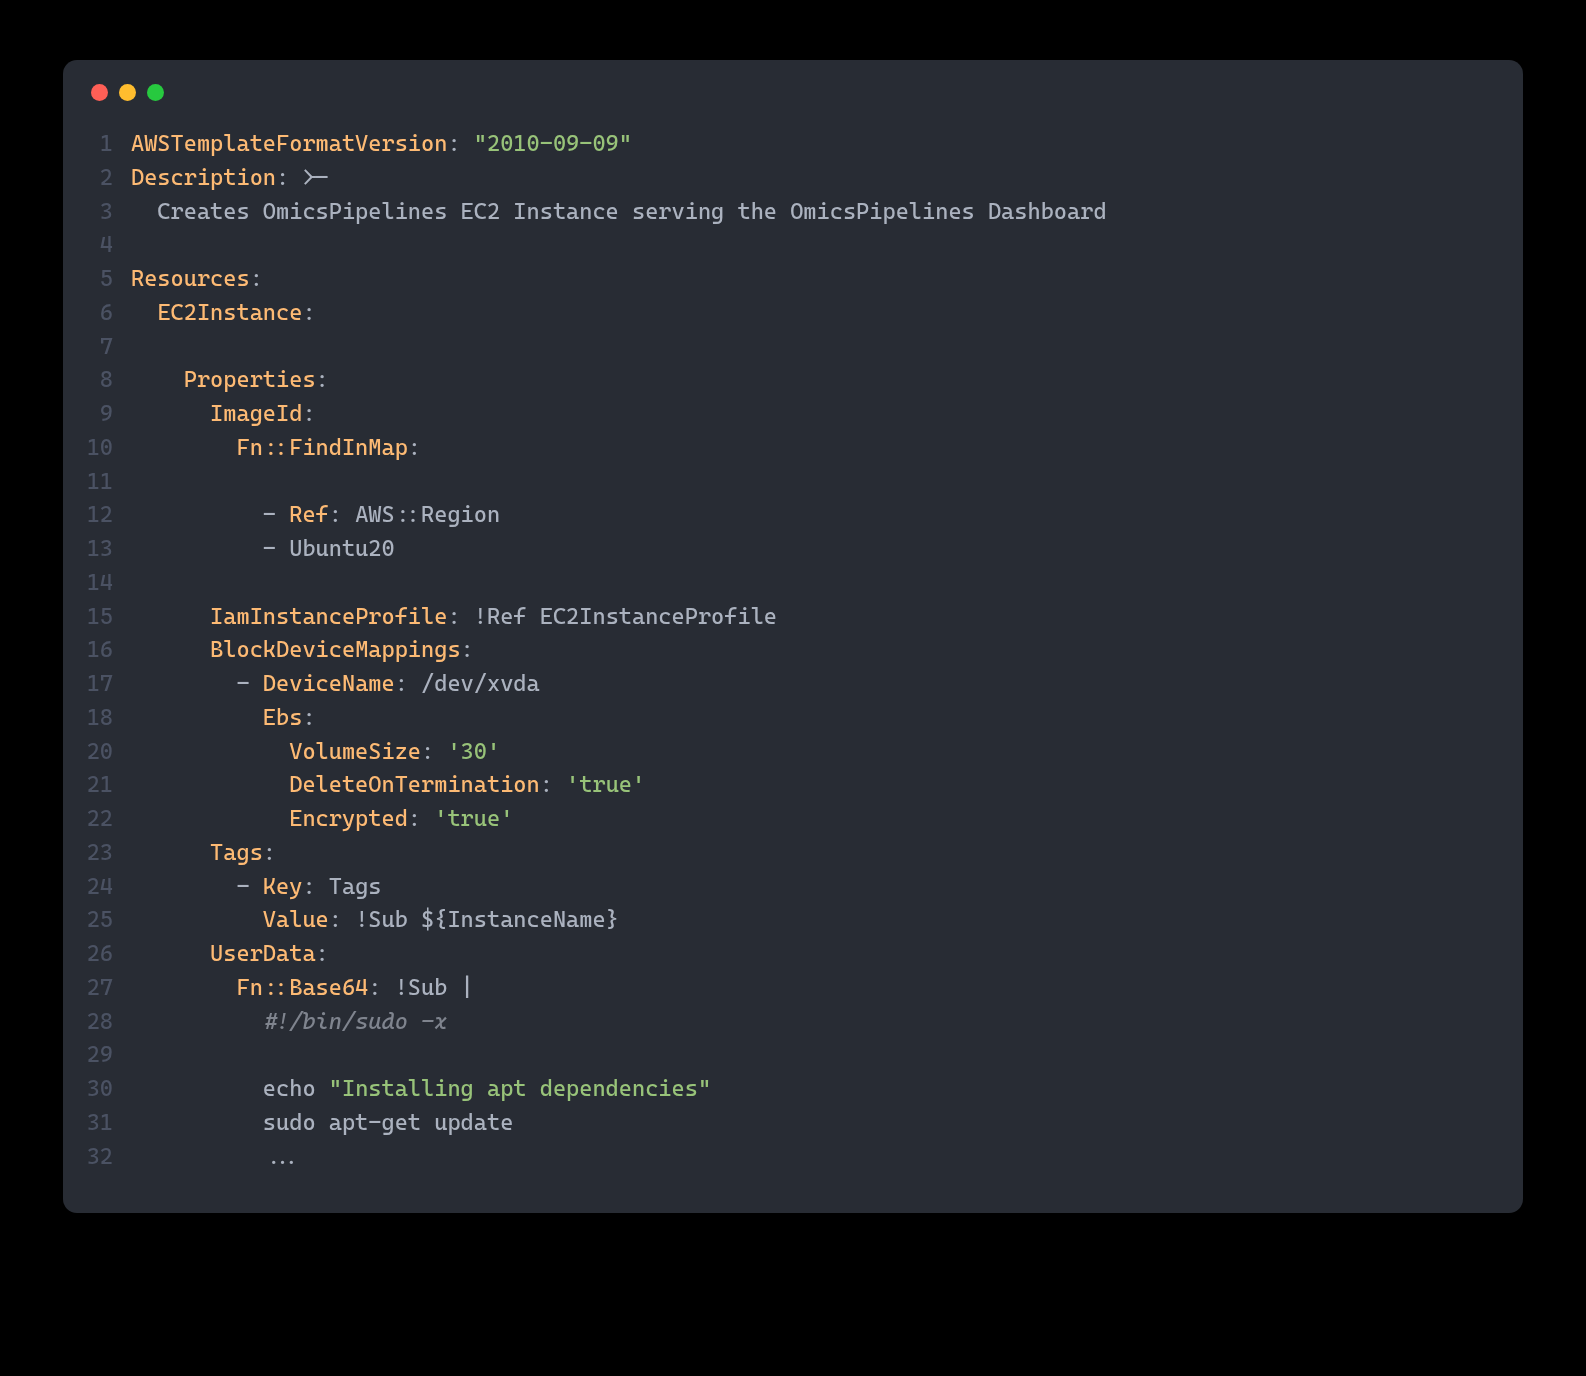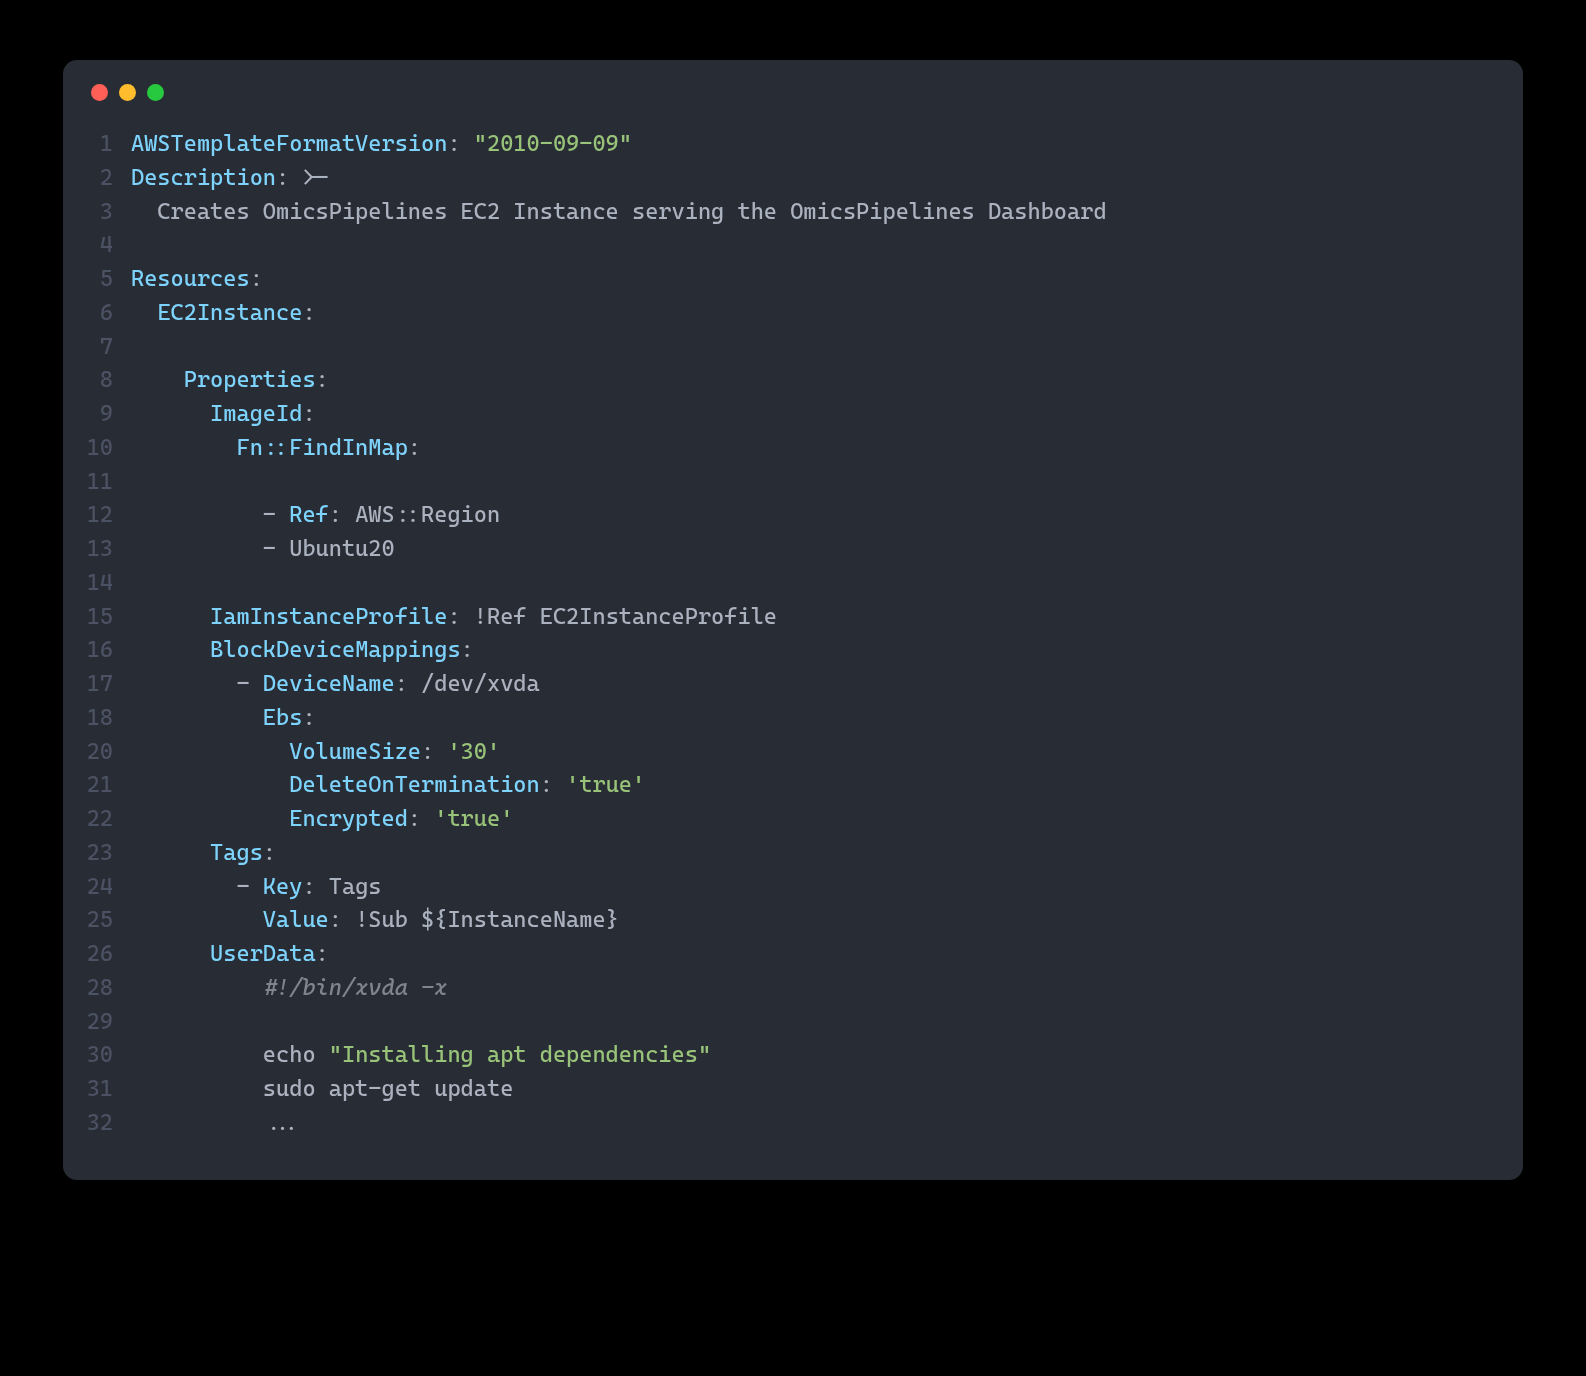--- a/index.html
+++ b/index.html
@@ -49,21 +49,21 @@
       color: #4b5263;
       width: 48px;
       text-align: right;
       padding-right: 18px;
       user-select: none;
       flex-shrink: 0;
     }
     .code {
       color: #abb2bf;
     }
-    .key { color: #7dd3fc; }
+    .key { color: #fdba74; }
     .str { color: #98c379; }
     .comment { color: #7f848e; font-style: italic; }
     .punct { color: #abb2bf; }
     .plain { color: #abb2bf; }
   </style>
 </head>
 <body>
 
 <div class="window">
   <div class="titlebar">
@@ -90,19 +90,20 @@
       <div class="line"><span class="lineno">16</span><span class="code"><span class="plain">      </span><span class="key">BlockDeviceMappings</span><span class="punct">:</span></span></div>
       <div class="line"><span class="lineno">17</span><span class="code"><span class="plain">        - </span><span class="key">DeviceName</span><span class="punct">: </span><span class="plain">/dev/xvda</span></span></div>
       <div class="line"><span class="lineno">18</span><span class="code"><span class="plain">          </span><span class="key">Ebs</span><span class="punct">:</span></span></div>
       <div class="line"><span class="lineno">20</span><span class="code"><span class="plain">            </span><span class="key">VolumeSize</span><span class="punct">: </span><span class="str">'30'</span></span></div>
       <div class="line"><span class="lineno">21</span><span class="code"><span class="plain">            </span><span class="key">DeleteOnTermination</span><span class="punct">: </span><span class="str">'true'</span></span></div>
       <div class="line"><span class="lineno">22</span><span class="code"><span class="plain">            </span><span class="key">Encrypted</span><span class="punct">: </span><span class="str">'true'</span></span></div>
       <div class="line"><span class="lineno">23</span><span class="code"><span class="plain">      </span><span class="key">Tags</span><span class="punct">:</span></span></div>
       <div class="line"><span class="lineno">24</span><span class="code"><span class="plain">        - </span><span class="key">Key</span><span class="punct">: </span><span class="plain">Tags</span></span></div>
       <div class="line"><span class="lineno">25</span><span class="code"><span class="plain">          </span><span class="key">Value</span><span class="punct">: </span><span class="plain">!Sub ${InstanceName}</span></span></div>
       <div class="line"><span class="lineno">26</span><span class="code"><span class="plain">      </span><span class="key">UserData</span><span class="punct">:</span></span></div>
-      <div class="line"><span class="lineno">28</span><span class="code"><span class="plain">          </span><span class="comment">#!/bin/xvda -x</span></span></div>
+      <div class="line"><span class="lineno">27</span><span class="code"><span class="plain">        </span><span class="key">Fn::Base64</span><span class="punct">: </span><span class="plain">!Sub |</span></span></div>
+      <div class="line"><span class="lineno">28</span><span class="code"><span class="plain">          </span><span class="comment">#!/bin/sudo -x</span></span></div>
       <div class="line"><span class="lineno">29</span><span class="code"></span></div>
       <div class="line"><span class="lineno">30</span><span class="code"><span class="plain">          echo </span><span class="str">"Installing apt dependencies"</span></span></div>
       <div class="line"><span class="lineno">31</span><span class="code"><span class="plain">          sudo apt-get update</span></span></div>
       <div class="line"><span class="lineno">32</span><span class="code"><span class="plain">          ...</span></span></div>
     </div>
 </div>
 
 </body></html>

